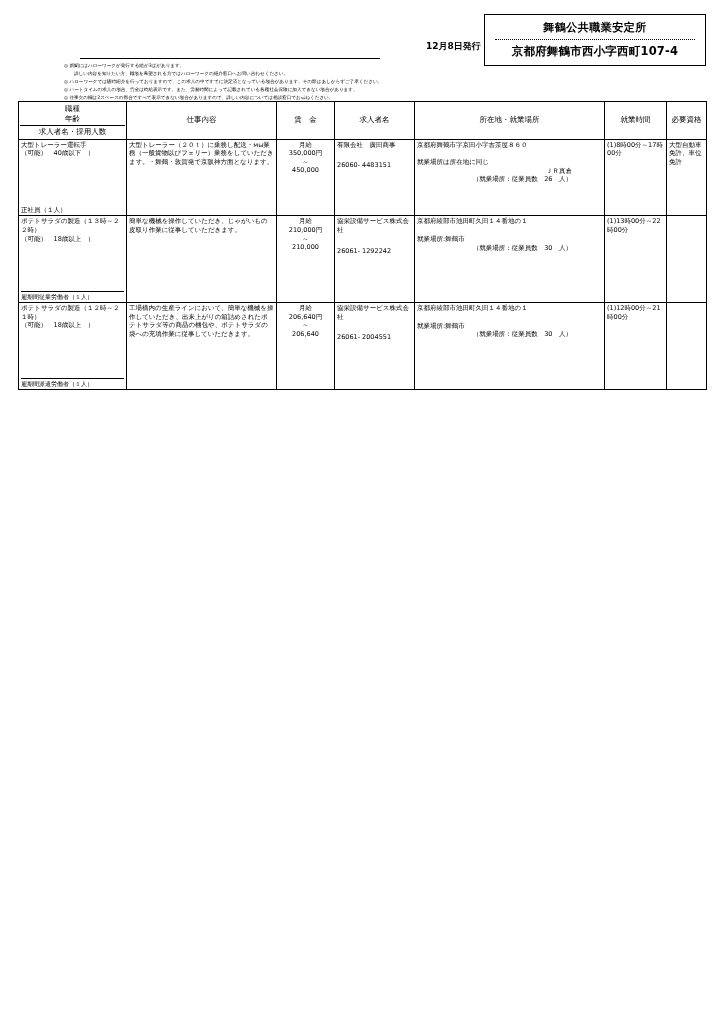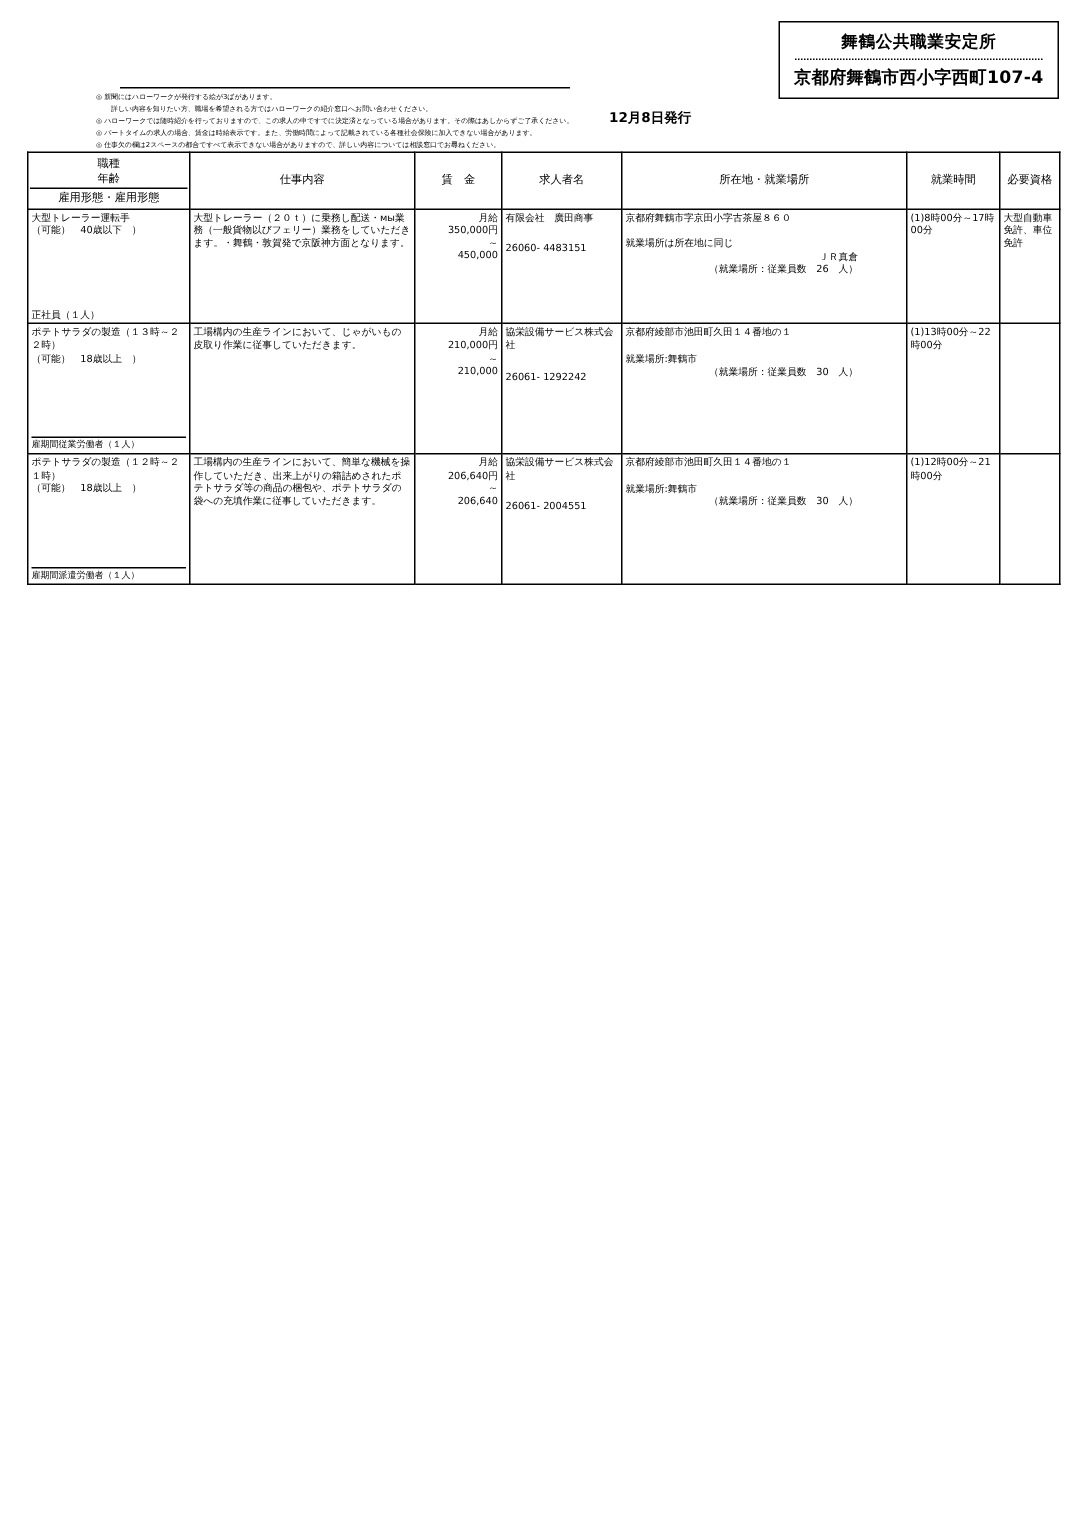--- a/index.html
+++ b/index.html
@@ -43,45 +43,44 @@
   }
   .masthead-rule {
     position: absolute;
     left: 62px;
     top: 44px;
     width: 300px;
     border-bottom: 1px solid #000;
   }
   .pubdate {
     position: absolute;
-    left: 388px;
+    left: 408px;
     top: 26px;
     font-size: 9px;
     font-weight: bold;
     font-family: "DejaVu Sans", sans-serif;
-    margin-top: 32px;
   }
   .notes {
     position: absolute;
     left: 46px;
     top: 48px;
     width: 390px;
     font-family: "DejaVu Sans", sans-serif;
     font-size: 4.6px;
     line-height: 1.75;
     color: #000;
   }
   .notes div { white-space: nowrap; }
   .notes .indent { padding-left: 10px; }
 
   .office-box {
     position: absolute;
     right: 0;
     top: 0;
-    width: 187px;
+    width: 222px;
     border: 1px solid #000;
     padding: 5px 4px 6px 4px;
     box-sizing: border-box;
     text-align: center;
     font-family: "DejaVu Sans", sans-serif;
   }
   .office-name {
     font-size: 11px;
     font-weight: bold;
     letter-spacing: 0.5px;
@@ -142,21 +141,21 @@
   col.c-loc { width: 190px; }
   col.c-time { width: 62px; }
   col.c-qual { width: 40px; }
 
   .cell-occ .title { display:block; }
   .cell-occ .age { display:block; }
   .cell-occ .emptype { display:block;margin-top:48px; }
   .cell-occ .sep { display:block; border-top:1px solid #000; margin-top:1px; padding-top:1px; }
   .cell-occ .insur { display:block; font-size:6px; }
 
-  .cell-wage { text-align: right; }
+  .cell-wage { text-align: center; }
   .cell-wage .line { display:block; }
 
   .cell-emp .name { display:block; }
   .cell-emp .phone { display:block; margin-top: 12px; }
 
   .cell-loc .addr { display:block; }
   .cell-loc .blank { display:block; height: 9px; }
   .cell-loc .place { display:block; }
   .cell-loc .hire { display:block; text-align:right; padding-right:30px; }
 
@@ -198,21 +197,21 @@
         <col class="c-emp">
         <col class="c-loc">
         <col class="c-time">
         <col class="c-qual">
     </colgroup>
     <thead>
       <tr>
         <th class="th-occupation">
           <span class="l1">職種</span>
           <span class="l2">年齢</span>
-          <span class="l3">雇用形態・雇用形態</span>
+          <span class="l3">求人者名・採用人数</span>
         </th>
         <th>仕事内容</th>
         <th>賃　金</th>
         <th>求人者名</th>
         <th>所在地・就業場所</th>
         <th>就業時間</th>
         <th>必要資格</th>
       </tr>
     </thead>
     <tbody>
@@ -245,21 +244,21 @@
         <td class="cell-qual">大型自動車免許、車位免許</td>
       </tr>
 
       <tr class="row-mid">
         <td class="cell-occ">
           <span class="title">ポテトサラダの製造（１３時～２２時）</span>
           <span class="age">（可能）　18歳以上　）</span>
           <span class="emptype"></span>
           <span class="sep insur">雇期間従業労働者（１人）</span>
         </td>
-        <td class="cell-work">工場構内の生産ラインにおいて、じゃがいもの皮取り作業に従事していただきます。</td>
+        <td class="cell-work">簡単な機械を操作していただき、じゃがいもの皮取り作業に従事していただきます。</td>
         <td class="cell-wage">
           <span class="line">月給</span>
           <span class="line">210,000円</span>
           <span class="line">～</span>
           <span class="line">210,000</span>
         </td>
         <td class="cell-emp">
           <span class="name">協栄設備サービス株式会社</span>
           <span class="phone">26061- 1292242</span>
         </td>

